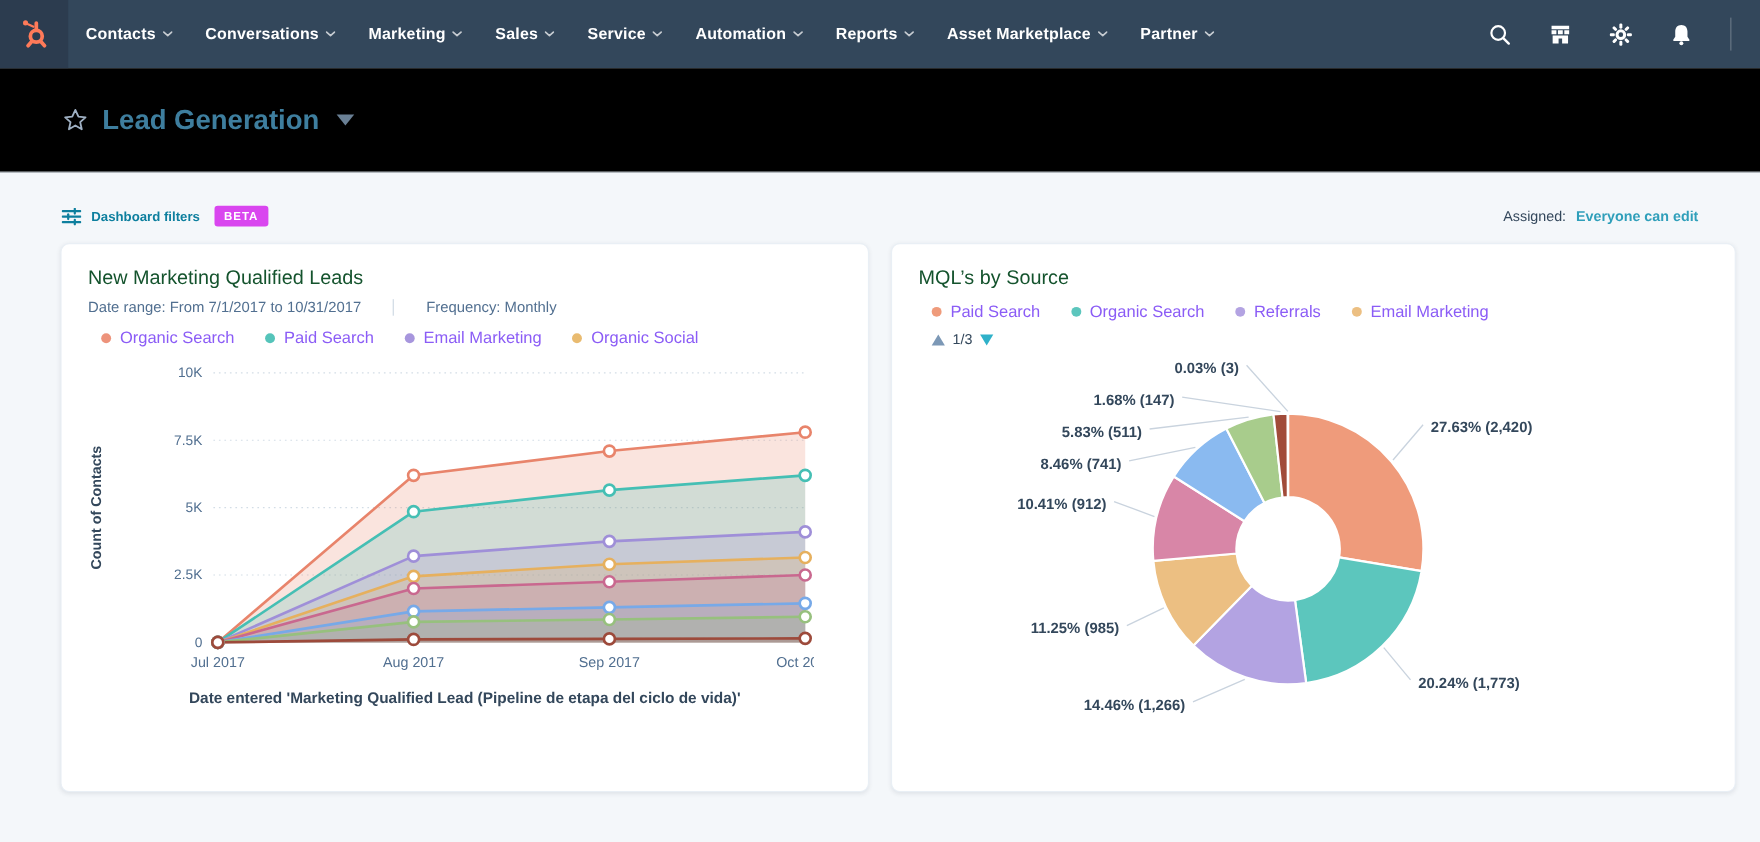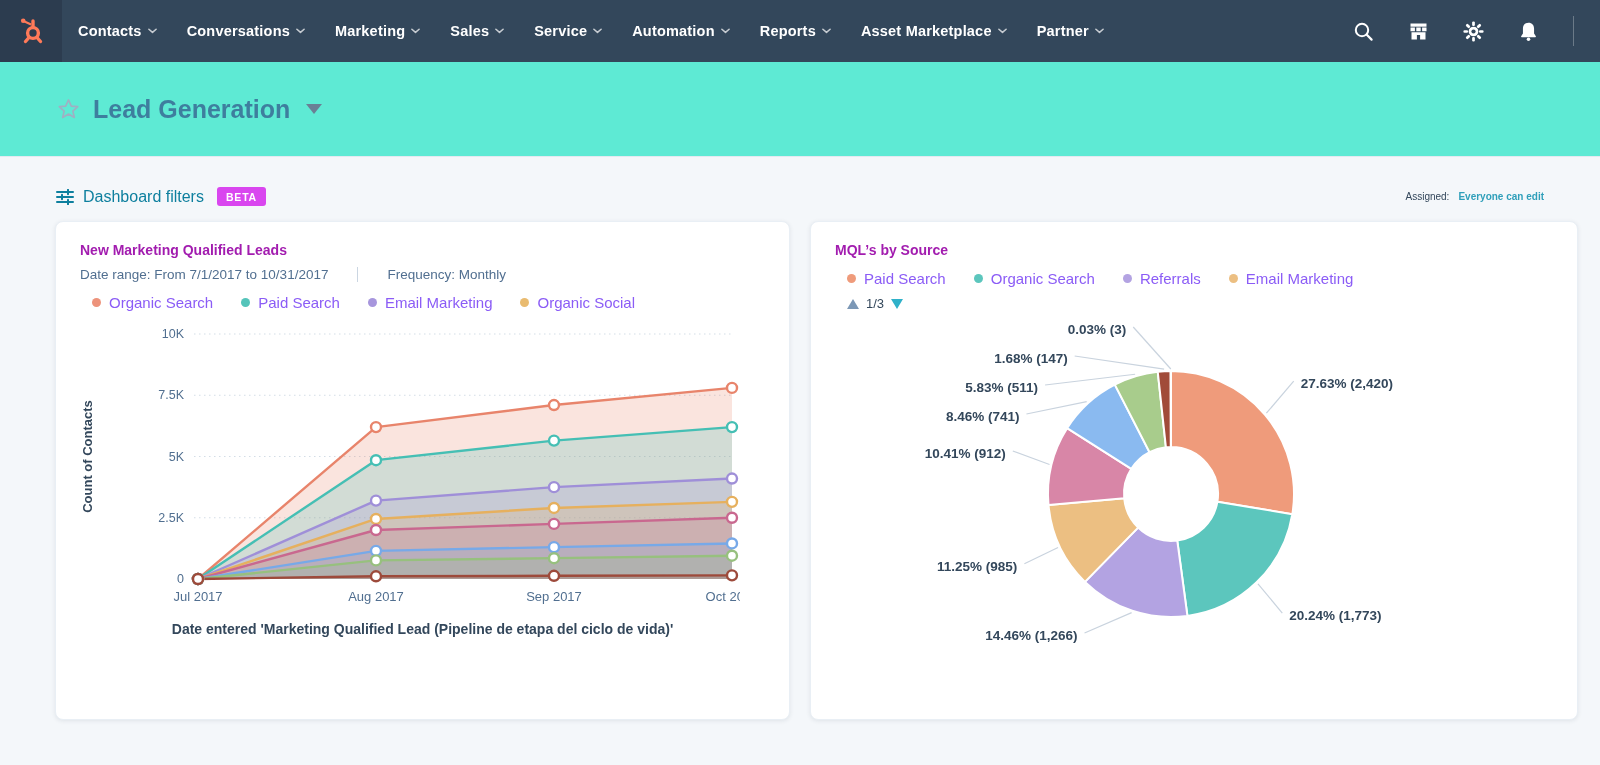--- a/index.html
+++ b/index.html
@@ -23,21 +23,21 @@
   .nav-items { display: flex; align-items: center; gap: 30px; margin-left: 16px; flex: 1; }
   .nav-item {
     color: #fff; font-size: 14.5px; font-weight: 600; letter-spacing: .2px;
     display: flex; align-items: center; gap: 6px; cursor: pointer; white-space: nowrap;
   }
   .nav-right { display: flex; align-items: center; gap: 34px; margin-left: auto; padding-right: 26px; }
   .nav-icon { width: 21px; height: 21px; cursor: pointer; display: block; }
   .nav-divider { width: 1px; height: 30px; background: rgba(255,255,255,.28); }
   
   .page-header {
-    height: 95px; background: #5eead4; border-bottom: 1px solid #e3eaf1;
+    height: 95px; background: #000000; border-bottom: 1px solid #e3eaf1;
     display: flex; align-items: center; justify-content: space-between;
     padding: 0 56px;
   }
   .title-group { display: flex; align-items: center; gap: 12px; }
   .star-icon { width: 25px; height: 25px; cursor: pointer; }
   .page-title { font-size: 25px; font-weight: 700; color: #3e7e9e; cursor: pointer; }
   .title-caret {
     width: 0; height: 0; margin-left: 4px; cursor: pointer;
     border-left: 8px solid transparent; border-right: 8px solid transparent;
     border-top: 10px solid #6a8095;
@@ -54,38 +54,38 @@
     width: 0; height: 0; display: inline-block;
     border-left: 4.5px solid transparent; border-right: 4.5px solid transparent;
     border-top: 5.5px solid currentColor;
   }
   
   .filters-row {
     display: flex; align-items: center; justify-content: space-between;
     padding: 0 56px; margin-top: 30px;
   }
   .filters-left { display: flex; align-items: center; gap: 9px; cursor: pointer; }
-  .filters-label { font-size: 16px; font-weight: 400; color: #0d7f9e; }
+  .filters-label { font-size: 12px; font-weight: 700; color: #0d7f9e; }
   .beta-badge {
     background: #d946ef; color: #fff; font-size: 10.5px; font-weight: 700;
     letter-spacing: .8px; padding: 4px 9px 3px; border-radius: 3px; margin-left: 4px;
   }
-  .assigned-group { display: flex; align-items: center; gap: 9px; font-size: 10px; text-align: right; }
+  .assigned-group { display: flex; align-items: center; gap: 9px; font-size: 13px; text-align: right; }
   .assigned-label { color: #33475b; }
   .assigned-link { color: #2f9fba; font-weight: 700; cursor: pointer; }
   
   .cards-row { display: flex; gap: 20px; padding: 0 22px 0 55px; margin-top: 15px; }
   .card {
     background: #fff; border: 1px solid #e9eff5; border-radius: 8px;
     box-shadow: 0 1px 4px rgba(45,62,80,.10);
     padding: 20px 24px; height: 499px; overflow: hidden;
   }
   .card-line { width: 735px; }
   .card-donut { width: 768px; }
-  .card-title { font-size: 14px; font-weight: 700; color: #a21caf; }
+  .card-title { font-size: 18px; font-weight: 400; color: #14532d; }
   .card-sub { font-size: 13.5px; color: #516f90; margin-top: 9px; display: flex; align-items: center; gap: 16px; }
   .sub-divider { width: 1px; height: 15px; background: #cbd6e2; margin: 0 13px; }
   .legend { display: flex; align-items: center; gap: 28px; margin: 12px 0 0 12px; flex-wrap: wrap; }
   .legend-item { display: flex; align-items: center; gap: 8px; font-size: 15px; color: #8b5cf6; cursor: pointer; }
   .legend-dot { width: 9px; height: 9px; border-radius: 50%; flex: 0 0 9px; }
   .pagination { display: flex; align-items: center; gap: 7px; margin: 9px 0 0 12px; font-size: 13px; color: #33475b; }
   .tri-up {
     width: 0; height: 0; cursor: pointer;
     border-left: 6px solid transparent; border-right: 6px solid transparent;
     border-bottom: 10px solid #7c98b6;

